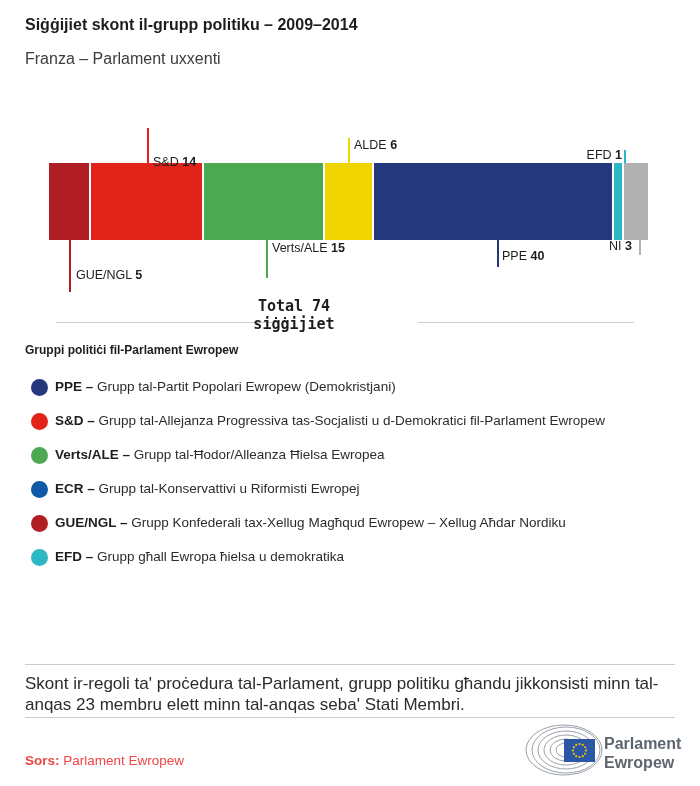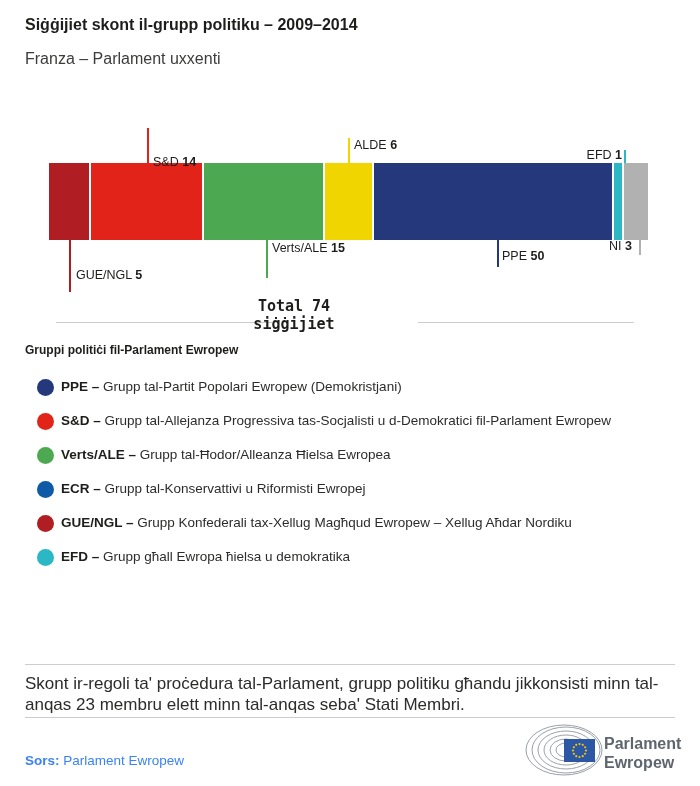--- a/index.html
+++ b/index.html
@@ -16,32 +16,32 @@
   .ct b{font-weight:bold;}
 
   .total-line{position:absolute;top:322px;height:1px;background:#cccccc;}
   .tl-left{left:56px;width:216px;}
   .tl-right{left:418px;width:216px;}
   .total{position:absolute;left:0;top:297px;width:588px;text-align:center;
          font-family:"DejaVu Sans Mono",monospace;font-weight:bold;font-size:15px;line-height:18px;}
 
   
   .lheading{position:absolute;left:25px;top:343px;font-size:12px;font-weight:bold;}
-  .legend{position:absolute;left:33px;top:370px;width:660px;text-align:right;}
+  .legend{position:absolute;left:27px;top:370px;width:660px;text-align:right;}
   .lrow{display:flex;align-items:center;height:34px;padding-left:4px;}
   .dot{width:17px;height:17px;border-radius:50%;margin-right:7px;flex:0 0 17px;}
   .ltext{font-size:13.5px;color:#2c2c2b;line-height:1.2;}
   .ltext b{color:#1d1d1b;}
 
   
   .hr{position:absolute;left:25px;width:650px;height:1px;background:#cccccc;}
   .hr1{top:664px;}
   .hr2{top:717px;}
   .note{position:absolute;left:25px;top:673px;width:652px;font-size:17px;line-height:21px;color:#2c2c2b;}
-  .sors{position:absolute;left:25px;top:753px;font-size:13.5px;color:#3b82f6;}
+  .sors{position:absolute;left:25px;top:753px;font-size:13.5px;color:#ef4444;}
   .logo{position:absolute;left:524px;top:722px;}
   .logo text{font-family:"Liberation Sans",sans-serif;font-weight:bold;font-size:16px;fill:#5d666e;}
 </style>
 </head>
 <body>
 
 <div class="page">
 
   <div class="title">Siġġijiet skont il-grupp politiku – 2009–2014</div>
   <div class="subtitle">Franza – Parlament uxxenti</div>
@@ -77,21 +77,21 @@
       <span>GUE/NGL</span> <b>5</b>
     </div>
 
     <div class="cl" style="left: 266px; top: 240px; height: 38px; background: rgb(77, 169, 81);"></div>
     <div class="ct" style="left:272px;top:241px;">
       <span>Verts/ALE</span> <b>15</b>
     </div>
 
     <div class="cl" style="left: 497px; top: 240px; height: 27px; background: rgb(36, 56, 123);"></div>
     <div class="ct" style="left:502px;top:249px;">
-      <span>PPE</span> <b>50</b>
+      <span>PPE</span> <b>40</b>
     </div>
 
     <div class="cl" style="left: 639px; top: 240px; height: 15px; background: rgb(177, 177, 177);"></div>
     <div class="ct" style="right:68px;top:239px;">
       <span>NI</span> <b>3</b>
     </div>
 
     <div class="total-line tl-left"></div>
     <div class="total-line tl-right"></div>
     <div class="total">

